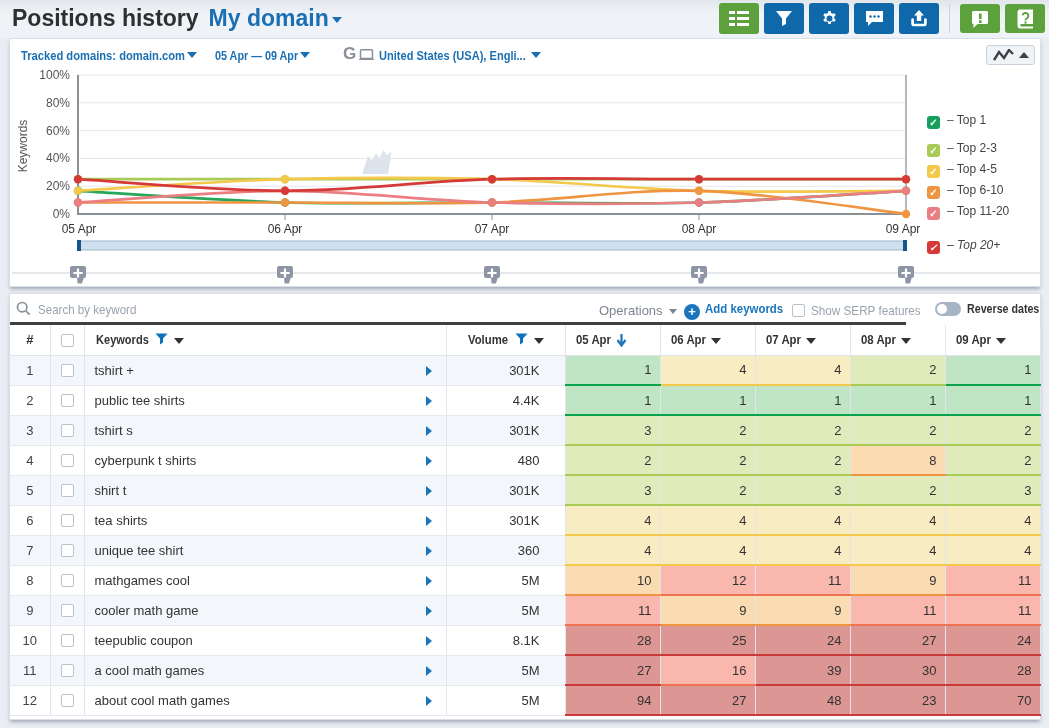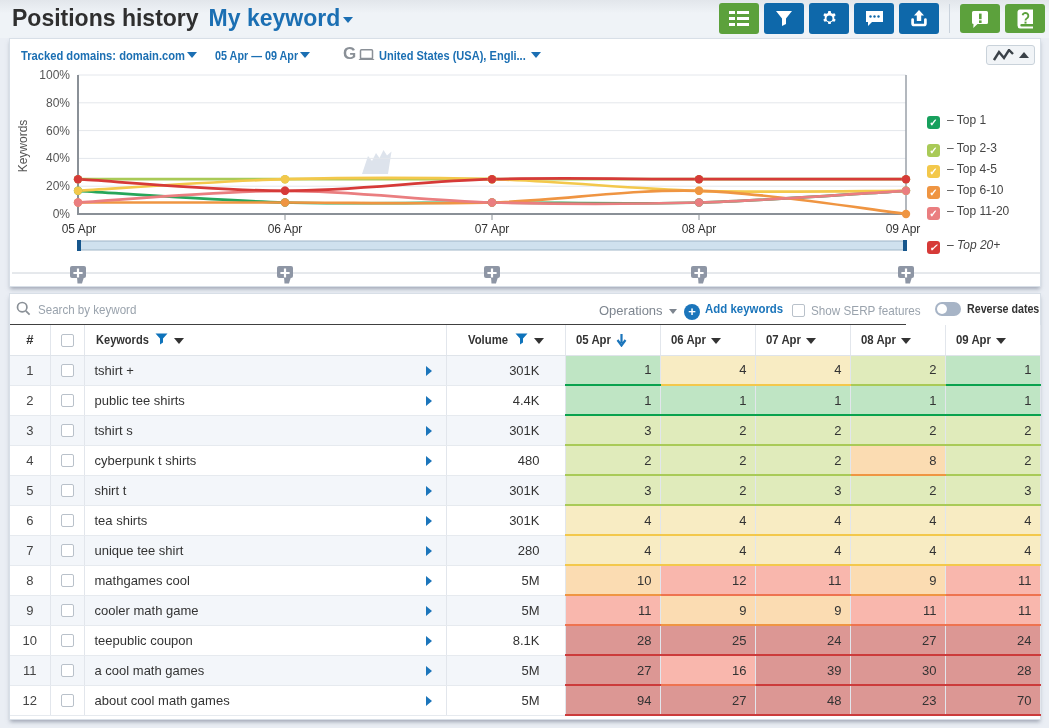--- a/index.html
+++ b/index.html
@@ -16,21 +16,21 @@
 .card { position:absolute; background:#fff; border:1px solid #d8dfe7; box-shadow:0 3px 4px -1px rgba(100,110,130,.55); }
 #card1 { left:9px; top:38px; width:1032px; height:249px; }
 #card2 { left:9px; top:293px; width:1032px; height:427px; }
 .tool { position:absolute; font-size:13px; font-weight:bold; color:#1b6fb3; top:9px; white-space:nowrap; display:inline-block; transform-origin:0 50%; }
 .tcaret { position:absolute; width:0; height:0; border-left:5px solid transparent; border-right:5px solid transparent; border-top:6px solid #1b6fb3; top:13px; }
 .chartbtn { position:absolute; left:976px; top:6px; width:49px; height:20px; background:#f1f4f7; border:1px solid #c9d2da; border-radius:3px; display:flex; align-items:center; justify-content:center; gap:5px; }
 .legend { position:absolute; left:917px; font-size:12px; color:#444; height:14px; line-height:14px; }
 .lcheck { display:inline-block; width:13px; height:13px; border-radius:3px; vertical-align:-2px; margin-right:7px; color:#fff; font-size:10px; line-height:13px; text-align:center; font-weight:bold; }
 .watermark { position:absolute; left:392px; top:108px; font-size:30px; font-weight:bold; letter-spacing:4px; color:#dde3ec; }
 
-.searchrow { position:absolute; left:0; top:0; width:896px; height:31px; border-bottom:1px solid #404040; }
+.searchrow { position:absolute; left:0; top:0; width:896px; height:31px; border-bottom:3px solid #404040; }
 .sph { position:absolute; left:28px; top:8px; font-size:13px; color:#9aa3ad; white-space:nowrap; transform:scaleX(.89); transform-origin:0 50%; }
 .ops { position:absolute; left:589px; top:9px; font-size:13px; color:#7d858f; white-space:nowrap; }
 .addkw { position:absolute; left:674px; top:7px; font-size:13px; font-weight:bold; color:#1b75bb; white-space:nowrap; }
 .addkw .txt { display:inline-block; transform:scaleX(.88); transform-origin:0 50%; }
 .plus-circ { display:inline-block; width:16px; height:16px; border-radius:50%; background:#1b75bb; color:#fff; font-size:13px; line-height:15px; text-align:center; font-weight:bold; vertical-align:-3px; margin-right:5px; }
 .serpchk { position:absolute; left:782px; top:9px; font-size:13px; color:#9aa3ad; white-space:nowrap; }
 .serpchk .txt { display:inline-block; transform:scaleX(.90); transform-origin:0 50%; }
 .cbx { display:inline-block; width:13px; height:13px; border:1px solid #b9c1ca; border-radius:2px; background:#fff; vertical-align:-2px; margin-right:6px; }
 .revd { position:absolute; left:925px; top:7px; font-size:13px; font-weight:bold; color:#333; white-space:nowrap; }
 .revd .txt { display:inline-block; transform:scaleX(.82); transform-origin:0 50%; }
@@ -50,21 +50,21 @@
 .p45 { background:#f8ecc3; border-bottom-color:#f3c84b !important; }
 .p610{ background:#fbdcb2; border-bottom-color:#ef9542 !important; }
 .p1120{ background:#f9b7ad; border-bottom-color:#ee7350 !important; }
 .p20 { background:#dc9794; border-bottom-color:#cc3b3b !important; }
 .rarr { position:absolute; right:14px; top:10px; width:0; height:0; border-top:5px solid transparent; border-bottom:5px solid transparent; border-left:6px solid #1b75bb; }
 .hcaret { display:inline-block; width:0; height:0; border-left:5px solid transparent; border-right:5px solid transparent; border-top:6px solid #333; vertical-align:middle; margin-left:6px; }
 </style>
 </head>
 <body>
 <div class="topbar"></div>
-<div class="title">Positions history<span class="proj" style="margin-left:10px;">My keyword</span><span class="caret" style="border-top-color:#1b6fb3;margin-left:3px;"></span></div>
+<div class="title">Positions history<span class="proj" style="margin-left:10px;">My domain</span><span class="caret" style="border-top-color:#1b6fb3;margin-left:3px;"></span></div>
 
 <div class="btn green" style="left:719px;">
   <svg width="22" height="18" viewBox="0 0 22 18">
     <g fill="#fff">
         <rect x="1" y="1" width="6" height="3"></rect>
         <rect x="9" y="1" width="12" height="3"></rect>
     <rect x="1" y="7" width="6" height="3"></rect>
         <rect x="9" y="7" width="12" height="3"></rect>
     <rect x="1" y="13" width="6" height="3"></rect>
         <rect x="9" y="13" width="12" height="3"></rect>
@@ -358,21 +358,21 @@
           <td class="pos p45">4</td>
           <td class="pos p45">4</td>
           <td class="pos p45">4</td>
           <td class="pos p45">4</td>
           <td class="pos p45">4</td>
         </tr>
     <tr class="odd">
           <td class="num plain">7</td>
           <td class="plain" style="text-align:center;"><span class="cbx" style="margin:0;"></span></td>
           <td class="kw plain">unique tee shirt<span class="rarr"></span></td>
-          <td class="vol plain">280</td>
+          <td class="vol plain">360</td>
           <td class="pos p45">4</td>
           <td class="pos p45">4</td>
           <td class="pos p45">4</td>
           <td class="pos p45">4</td>
           <td class="pos p45">4</td>
         </tr>
     <tr>
           <td class="num plain">8</td>
           <td class="plain" style="text-align:center;"><span class="cbx" style="margin:0;"></span></td>
           <td class="kw plain">mathgames cool<span class="rarr"></span></td>

